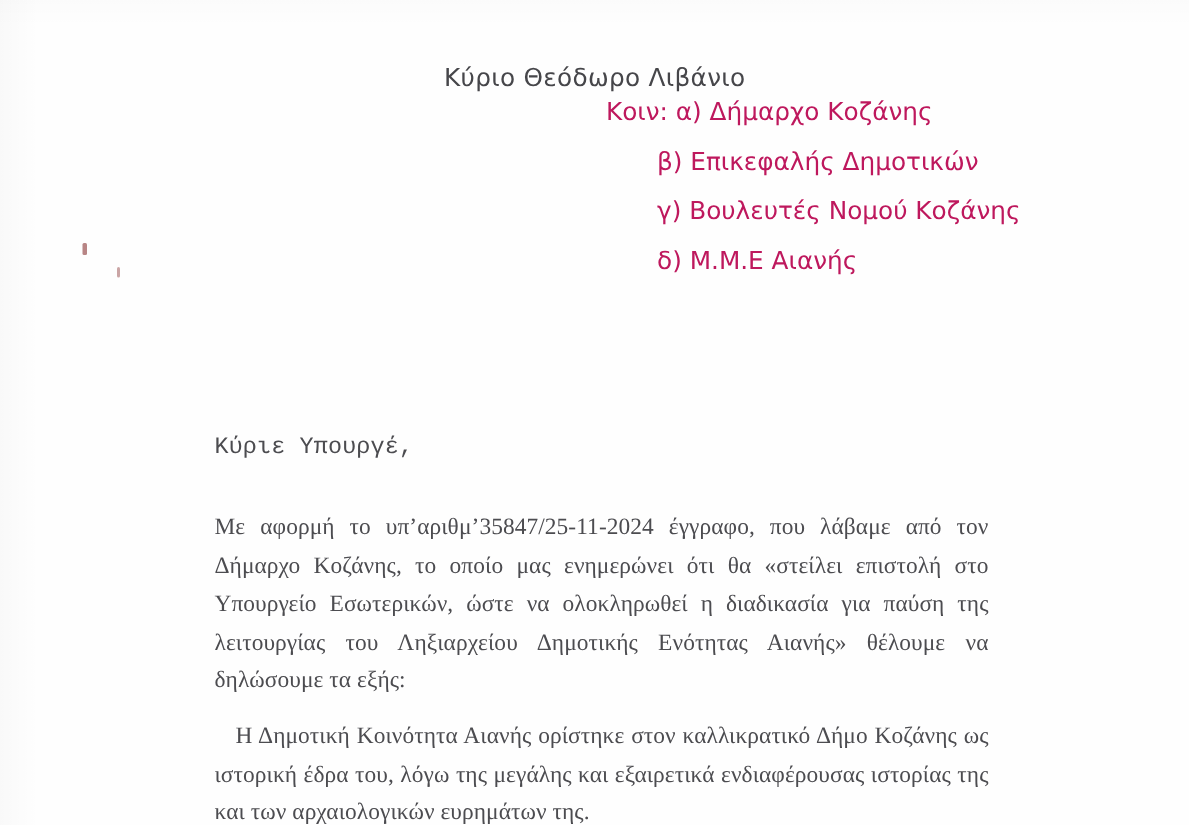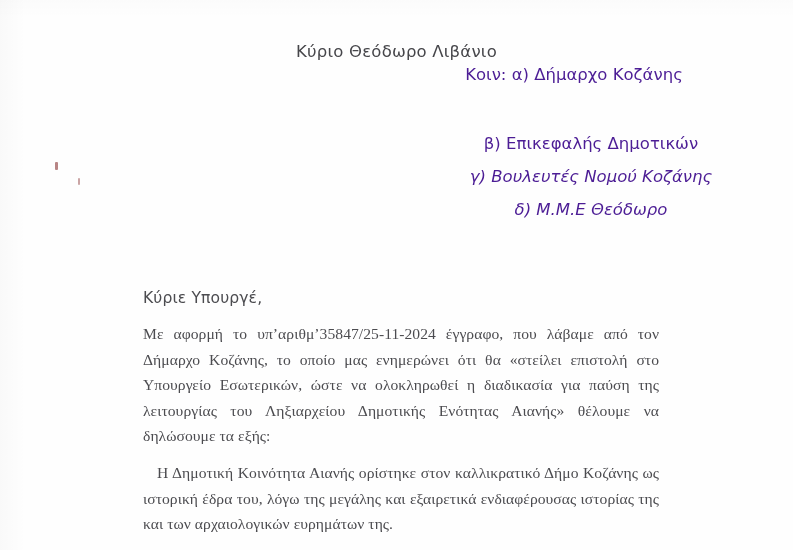--- a/index.html
+++ b/index.html
@@ -40,43 +40,43 @@
     color: #46464a;
     margin-top: 39px;
   }
   .recipients {
     position: absolute;
     top: 58px;
     left: 404px;
     width: 340px;
     font-size: 16.5px;
     line-height: 33px;
-    color: #4c1d95;
-    text-align: center;
+    color: #be185d;
   }
   .recipients .r-line {
     white-space: nowrap;
   }
   .r-indent-1 { padding-left: 58px; }
-  .r-indent-2 { padding-left: 34px; margin-top: 36px; }
-  .r-indent-3 { padding-left: 34px; font-style: italic; }
+  .r-indent-2 { padding-left: 34px; }
+  .r-indent-3 { padding-left: 34px; }
 
   .body-block {
     position: absolute;
     top: 286px;
     left: 143px;
     width: 516px;
     font-size: 15.6px;
     line-height: 25.4px;
     color: #4c4c50;
   }
   .salutation {
-    margin: 0 0 10px 0;
+    margin: 0 0 28px 0;
     text-align: left;
     letter-spacing: 0.1px;
+    font-family: Liberation Mono, monospace;
   }
   p.para {
     margin: 0 0 12px 0;
     text-align: justify;
     text-justify: inter-word;
     letter-spacing: 0.05px;
     font-family: Liberation Serif, serif;
   }
   p.para.indent {
     text-indent: 14px;
@@ -109,21 +109,21 @@
 <div class="page">
 
   <div class="scan-tint"></div>
 
   <div class="doc-title">Κύριο Θεόδωρο Λιβάνιο</div>
 
   <div class="recipients">
     <div class="r-line">Κοιν: α)  Δήμαρχο Κοζάνης</div>
     <div class="r-line r-indent-2">β) Επικεφαλής Δημοτικών</div>
     <div class="r-line r-indent-3">γ) Βουλευτές Νομού Κοζάνης</div>
-    <div class="r-line r-indent-3">δ) Μ.Μ.Ε Θεόδωρο</div>
+    <div class="r-line r-indent-3">δ) Μ.Μ.Ε Αιανής</div>
   </div>
 
   <div class="body-block">
     <p class="salutation">Κύριε Υπουργέ,</p>
 
     <p class="para">Με αφορμή  το υπ’αριθμ’35847/25-11-2024  έγγραφο, που λάβαμε από τον Δήμαρχο Κοζάνης, το οποίο μας ενημερώνει ότι θα «στείλει επιστολή στο Υπουργείο Εσωτερικών, ώστε να ολοκληρωθεί η διαδικασία για παύση της λειτουργίας του Ληξιαρχείου Δημοτικής Ενότητας Αιανής»  θέλουμε να δηλώσουμε τα εξής:</p>
 
     <p class="para indent">Η Δημοτική Κοινότητα Αιανής ορίστηκε στον καλλικρατικό Δήμο Κοζάνης ως ιστορική έδρα του, λόγω της μεγάλης και εξαιρετικά ενδιαφέρουσας ιστορίας της και των αρχαιολογικών ευρημάτων της.</p>
 
   </div>

